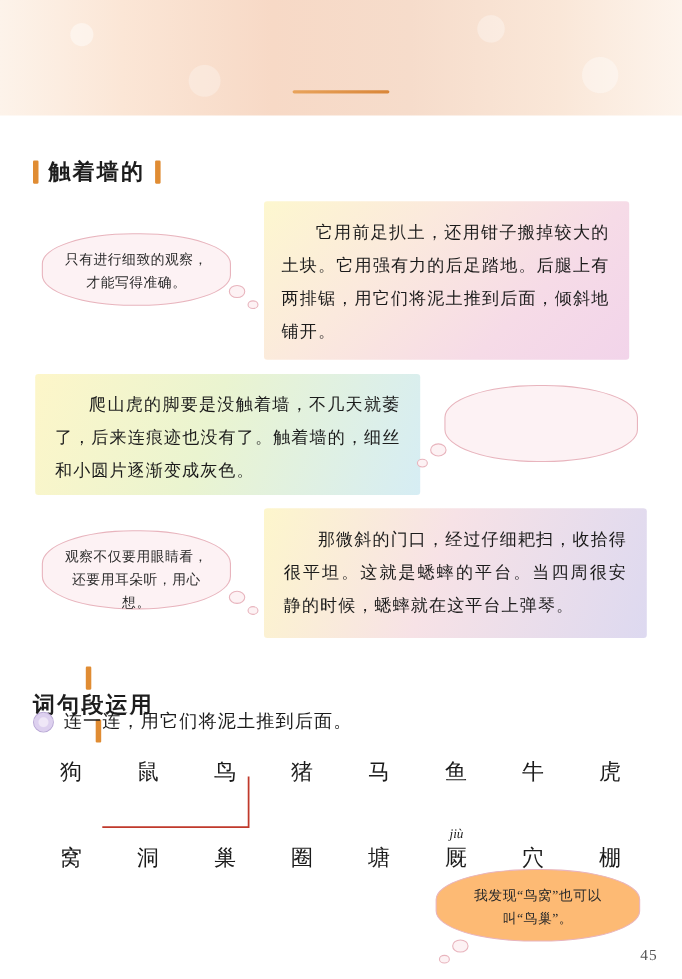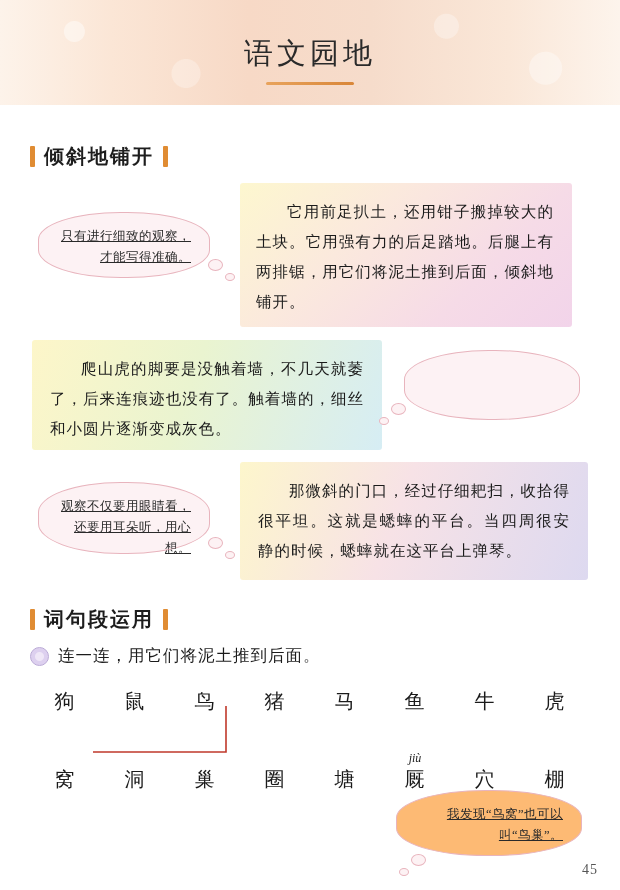--- a/index.html
+++ b/index.html
@@ -77,21 +77,21 @@
     margin-left: 9px;
     border-radius: 1px;
   }
   .section-title {
     font-size: 20px;
     font-weight: bold;
     letter-spacing: 2px;
     color: #1d1d1d;
   }
   #sec-jiaoliu { position: absolute; left: 30px; top: 143px; }
-  #sec-ciju    { position: absolute; left: 30px; top: 606px; }
+  #sec-ciju    { position: absolute; left: 30px; top: 606px; flex-direction: column; }
 
   
   .para {
     position: absolute;
     box-sizing: border-box;
     padding: 14px 18px 13px 18px;
     font-size: 15.5px;
     line-height: 30px;
     letter-spacing: 1px;
     text-align: justify;
@@ -121,23 +121,22 @@
     position: absolute;
     box-sizing: border-box;
     background: #fdf2f4;
     border: 1.3px solid #e8b4bd;
     border-radius: 48%/42%;
     padding: 13px 18px;
     font-size: 12.5px;
     line-height: 21px;
     letter-spacing: .5px;
     color: #2a2a2a;
-    text-align: right;
-    font-family: "Liberation Serif", "DejaVu Serif", serif;
-    text-decoration: underline;
+    text-align: center;
+    font-family: "Liberation Serif", "DejaVu Serif", serif;
   }
   .bubble .dot1, .bubble .dot2 {
     position: absolute;
     background: #fdf2f4;
     border: 1.3px solid #e8b4bd;
     border-radius: 50%;
   }
   .bubble .dot1 { width: 13px; height: 10px; }
   .bubble .dot2 { width: 8px;  height: 6px;  }
 
@@ -240,27 +239,26 @@
     font-size: 14px;
     color: #555;
     letter-spacing: 1px;
     margin-left: 36px;
   }
 </style>
 </head>
 <body>
 
 <div class="header">
-  <div class="header-title">语文园地</div>
   <div class="header-rule"></div>
 </div>
 
 <div class="section-head" id="sec-jiaoliu">
   <span class="bar"></span>
-  <span class="section-title">倾斜地铺开</span>
+  <span class="section-title">触着墙的</span>
   <span class="bar-right"></span>
 </div>
 
 <div class="para" id="para1">它用前足扒土，还用钳子搬掉较大的土块。它用强有力的后足踏地。后腿上有两排锯，用它们将泥土推到后面，倾斜地铺开。</div>
 <div class="para" id="para2">爬山虎的脚要是没触着墙，不几天就萎了，后来连痕迹也没有了。触着墙的，细丝和小圆片逐渐变成灰色。</div>
 <div class="para" id="para3">那微斜的门口，经过仔细耙扫，收拾得很平坦。这就是蟋蟀的平台。当四周很安静的时候，蟋蟀就在这平台上弹琴。</div>
 
 <div class="bubble" id="bub1">
   <span>只有进行细致的观察，才能写得准确。</span>
   <i class="dot1"></i>

